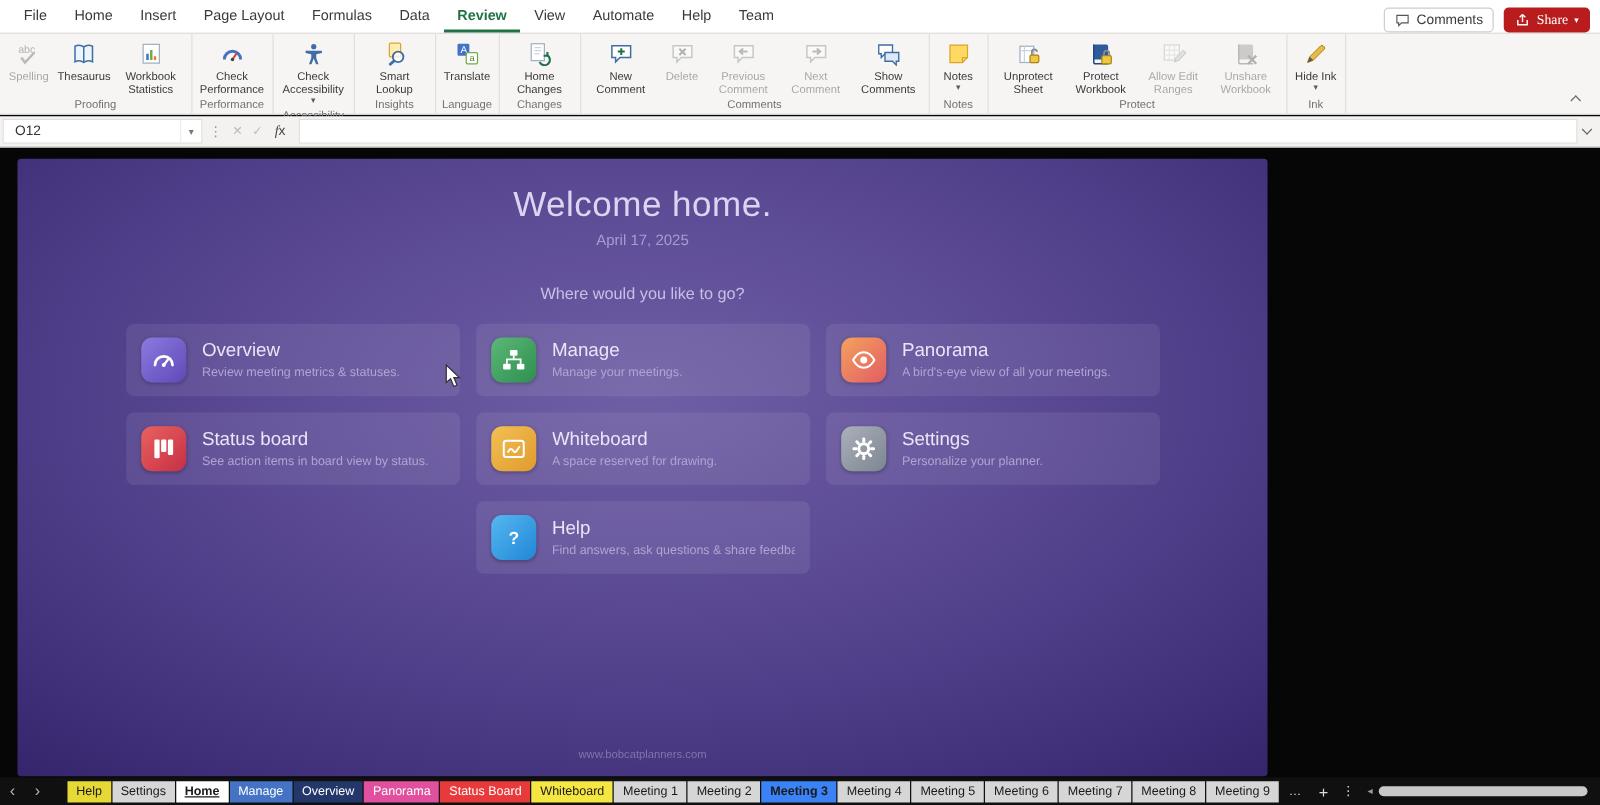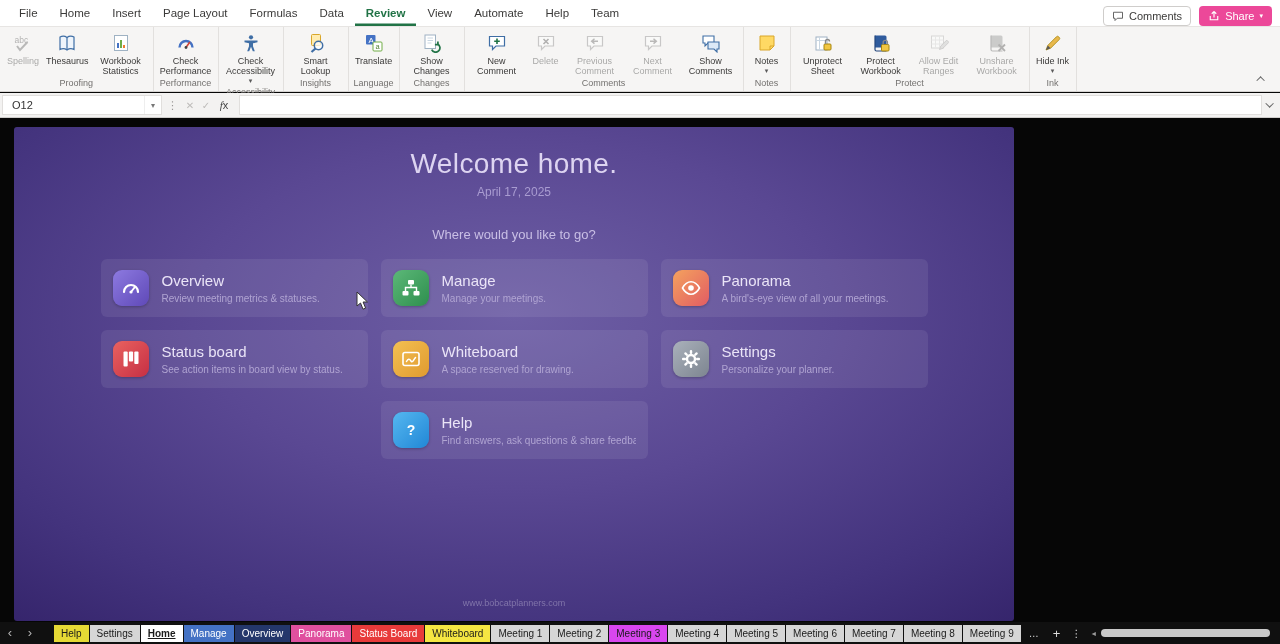--- a/index.html
+++ b/index.html
@@ -8,22 +8,22 @@
 
   
   .menubar { position: absolute; top: 0; left: 0; right: 0; height: 27px; background: #ffffff;
              border-bottom: 1px solid #e7e5e3; display: flex; align-items: flex-end; z-index: 5; }
   .mtabs { display: flex; height: 100%; margin-left: 8px; }
   .mtab { padding: 0 11px; font-size: 11.5px; color: #3b3a39; display: flex; align-items: center; cursor: default; }
   .mtab.active { color: #217346; font-weight: bold; box-shadow: inset 0 -2.5px 0 #217346; }
   .mb-right { margin-left: auto; display: flex; align-items: center; gap: 8px; padding-right: 8px; }
   .comments-btn { height: 20px; border: 1px solid #cfcdcb; border-radius: 4px; background: #fff;
                   display: flex; align-items: center; gap: 5px; padding: 0 8px; font-size: 11px; color: #3b3a39; }
-  .share-btn { height: 20px; border-radius: 4px; background: #ec4899; color: #fff;
-               display: flex; align-items: center; gap: 5px; padding: 0 9px; font-size: 11px; }
+  .share-btn { height: 20px; border-radius: 4px; background: #b91c1c; color: #fff;
+               display: flex; align-items: center; gap: 5px; padding: 0 9px; font-size: 11px; font-family: Liberation Serif, serif; }
   .sb-caret { font-size: 7px; }
   .comments-btn svg, .share-btn svg { width: 12px; height: 12px; display: block; }
 
   
   .ribbon { position: absolute; top: 27px; left: 0; right: 0; height: 65px; background: #f6f5f4;
             border-bottom: 1px solid #d5d3d1; display: flex; z-index: 4; }
   .rgroups { display: flex; height: 100%; }
   .rgroup { display: flex; flex-direction: column; border-right: 1px solid #e2e0de; padding: 2px 3px 0; }
   .rbtns { flex: 1; display: flex; align-items: flex-start; justify-content: center; }
   .rbtn { min-width: 40px; max-width: 58px; display: flex; flex-direction: column; align-items: center;
@@ -234,21 +234,21 @@
         <div class="rbtns">
           <div class="rbtn">
             <span class="ricon">
               <svg viewBox="0 0 20 20">
                 <rect x="3" y="2" width="10.5" height="13.5" fill="#fff" stroke="#9fb2c3"></rect>
                 <path d="M5.5 5 h5.5 M5.5 7.5 h5.5 M5.5 10 h4" stroke="#c9d6e2" stroke-width="1"></path>
                 <path d="M15.5 11 a4.3 4.3 0 1 1 -5.8 5.6" fill="none" stroke="#217346" stroke-width="1.7"></path>
                 <path d="M15.9 8.6 v3 h-3" fill="none" stroke="#217346" stroke-width="1.7"></path>
               </svg>
             </span>
-            <span class="rlabel">Show Changes</span>
+            <span class="rlabel">Home Changes</span>
           </div>
         </div>
         <div class="glabel">Changes</div>
       </div>
       <div class="rgroup">
         <div class="rbtns">
           <div class="rbtn">
             <span class="ricon">
               <svg viewBox="0 0 20 20">
                 <path d="M2.5 3.5 h15 v9.5 h-8.5 l-3.5 3.5 v-3.5 h-3 Z" fill="#fff" stroke="#3f6ea5" stroke-width="1.2"></path>
@@ -513,21 +513,21 @@
       <div class="stab" style="background: rgb(230, 217, 53); color: rgb(26, 26, 26);">Help</div>
       <div class="stab" style="background: rgb(214, 214, 214); color: rgb(26, 26, 26);">Settings</div>
       <div class="stab active" style="background: rgb(255, 255, 255); color: rgb(26, 26, 26);">Home</div>
       <div class="stab" style="background: rgb(68, 114, 196); color: rgb(255, 255, 255);">Manage</div>
       <div class="stab" style="background: rgb(36, 55, 107); color: rgb(255, 255, 255);">Overview</div>
       <div class="stab" style="background: rgb(224, 80, 158); color: rgb(255, 255, 255);">Panorama</div>
       <div class="stab" style="background: rgb(232, 58, 58); color: rgb(255, 255, 255);">Status Board</div>
       <div class="stab" style="background: rgb(245, 230, 66); color: rgb(26, 26, 26);">Whiteboard</div>
       <div class="stab" style="background: rgb(214, 214, 214); color: rgb(26, 26, 26);">Meeting 1</div>
       <div class="stab" style="background: rgb(214, 214, 214); color: rgb(26, 26, 26);">Meeting 2</div>
-      <div class="stab" style="background: #d946ef; color: rgb(26, 26, 26);">Meeting 3</div>
+      <div class="stab" style="background: #3b82f6; color: rgb(26, 26, 26); font-weight: bold;">Meeting 3</div>
       <div class="stab" style="background: rgb(214, 214, 214); color: rgb(26, 26, 26);">Meeting 4</div>
       <div class="stab" style="background: rgb(214, 214, 214); color: rgb(26, 26, 26);">Meeting 5</div>
       <div class="stab" style="background: rgb(214, 214, 214); color: rgb(26, 26, 26);">Meeting 6</div>
       <div class="stab" style="background: rgb(214, 214, 214); color: rgb(26, 26, 26);">Meeting 7</div>
       <div class="stab" style="background: rgb(214, 214, 214); color: rgb(26, 26, 26);">Meeting 8</div>
       <div class="stab" style="background: rgb(214, 214, 214); color: rgb(26, 26, 26);">Meeting 9</div>
     </div>
   <div class="tmore">…</div>
   <div class="tplus">+</div>
   <div class="tkebab">⋮</div>

